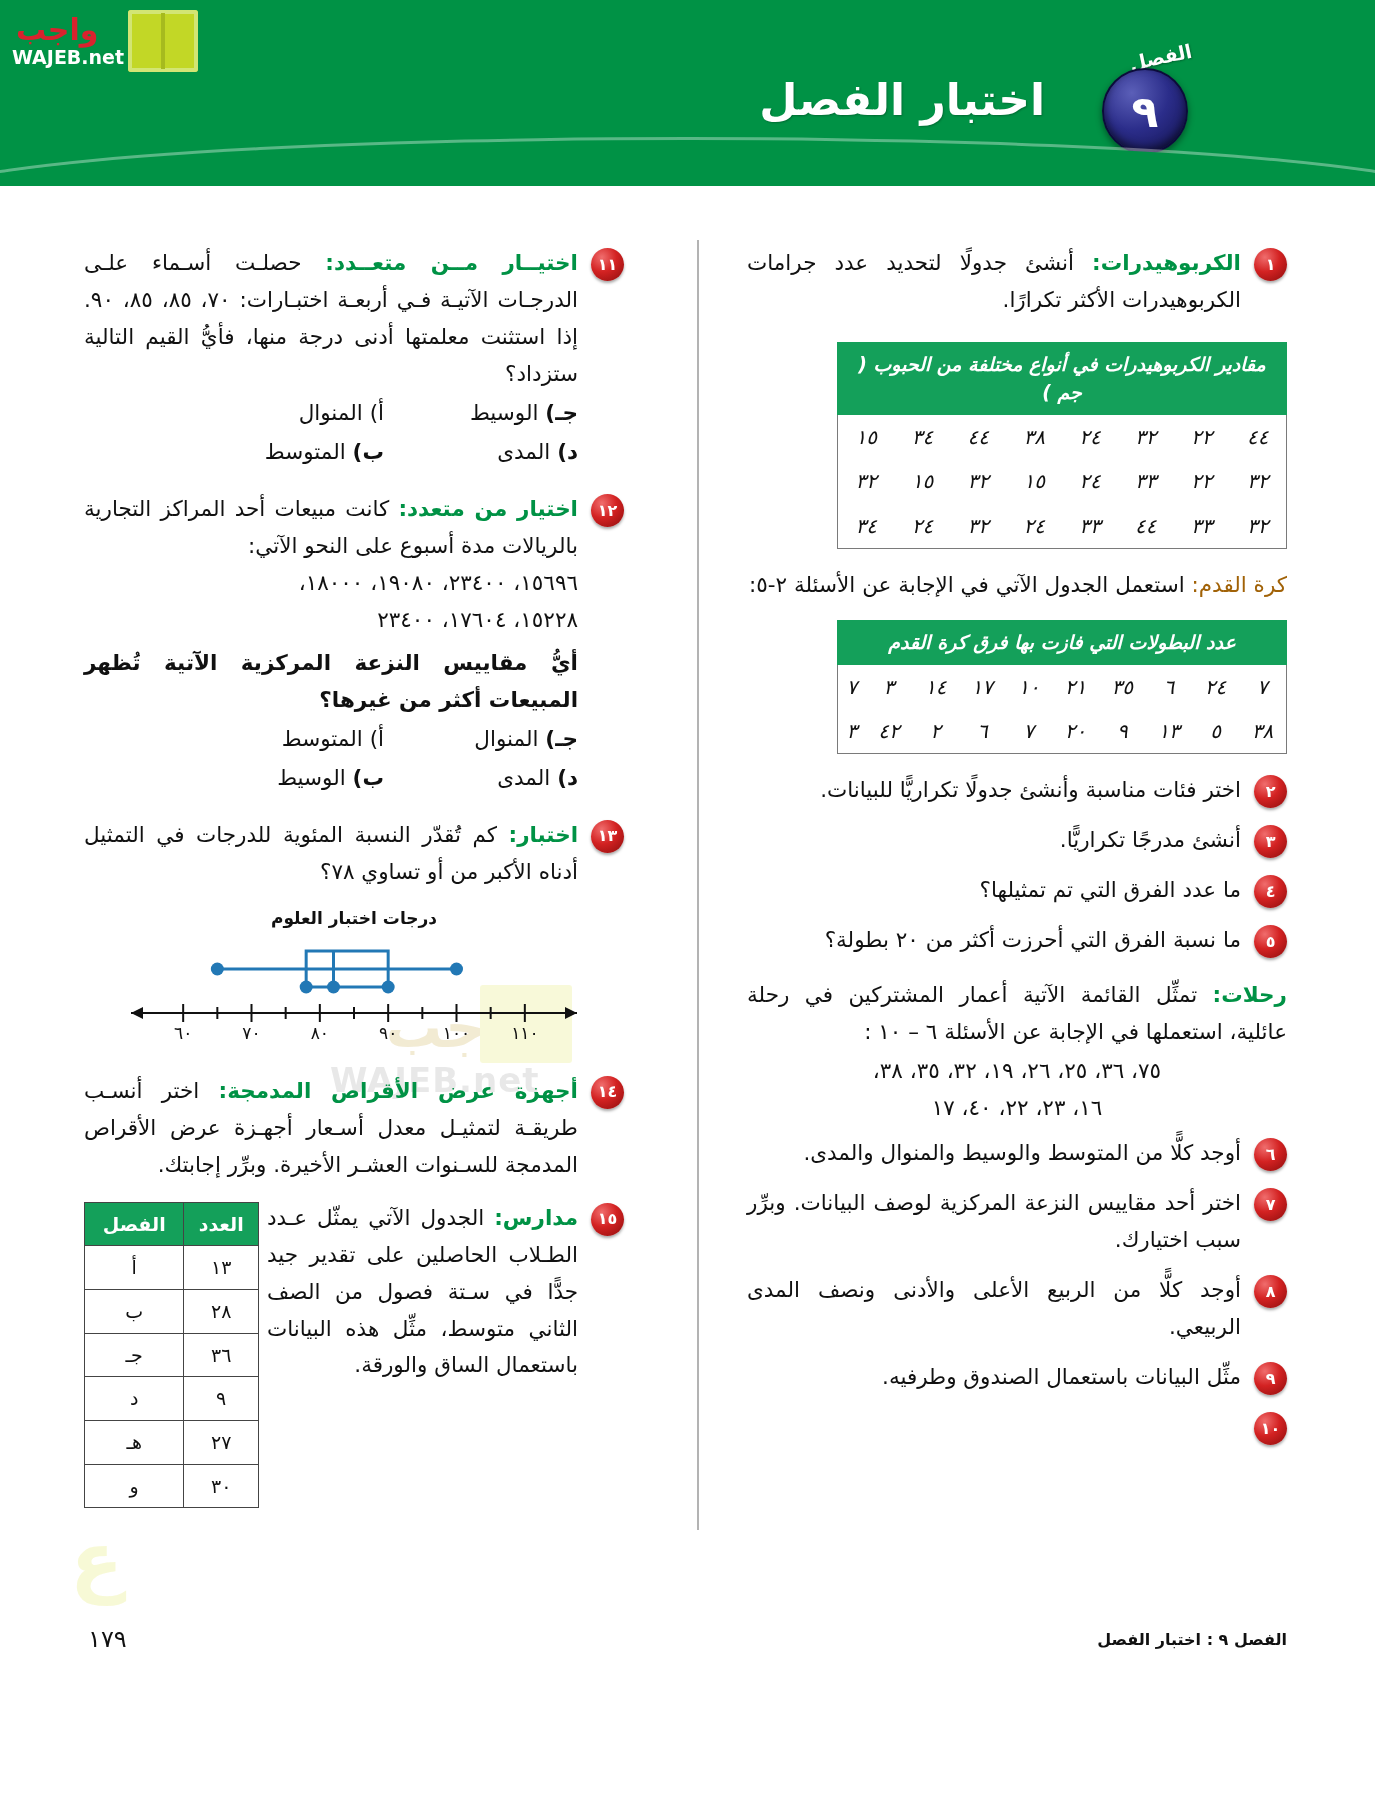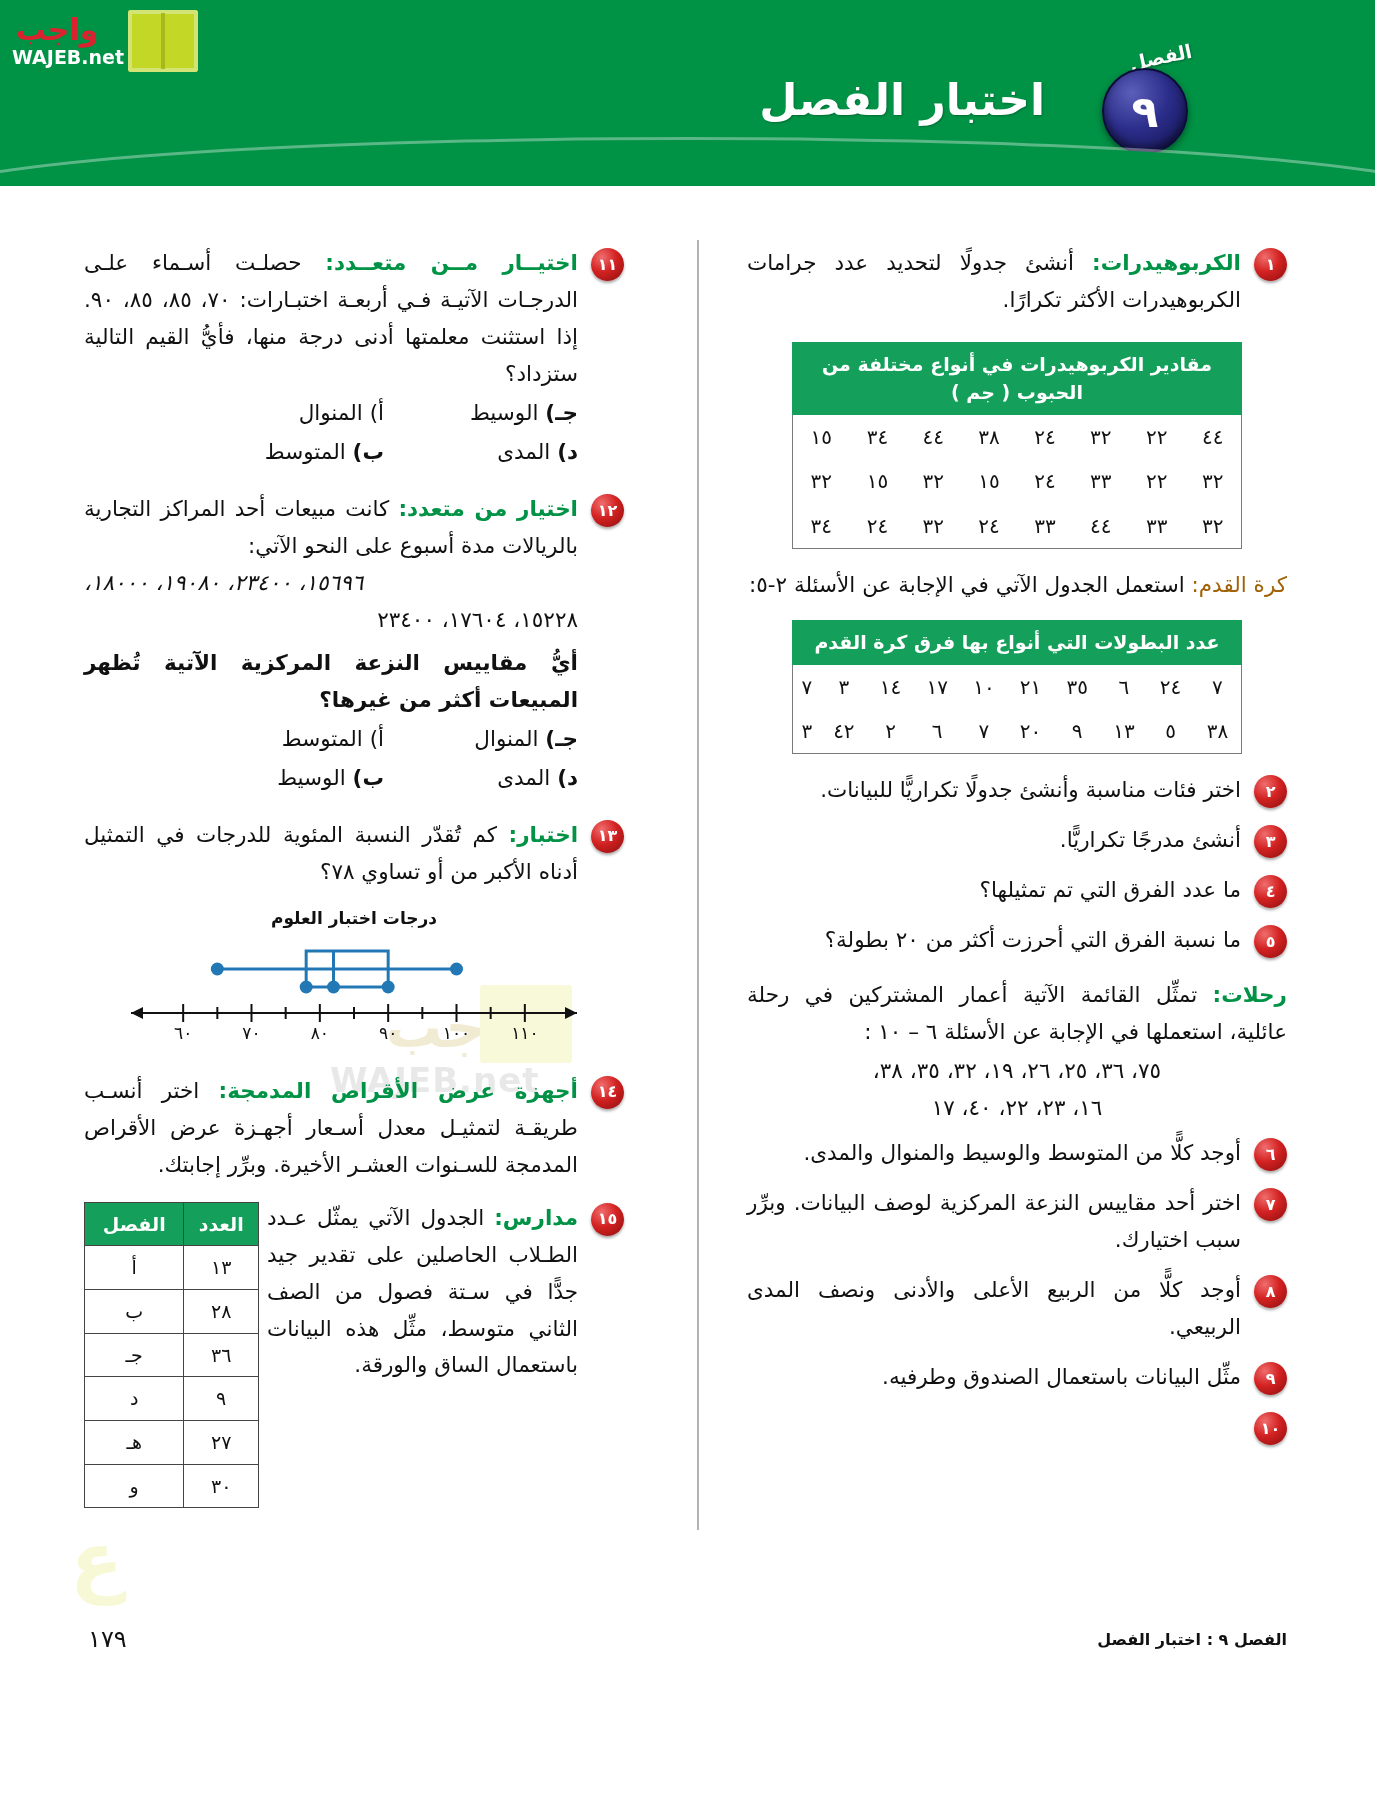--- a/index.html
+++ b/index.html
@@ -102,21 +102,21 @@
   .data-table .th-green {
     background:#14a05a; color:#fff; font-weight:bold;
     font-size:19px; padding:7px 10px; text-align:center;
     line-height:1.5;
     border:1.5px solid #14a05a;
   }
   .data-table td {
     text-align:center; font-size:20px; padding:5px 2px; color:#111;
     border:none;
   }
-  .tbl-wrap { display:flex; justify-content:center; }
+  .tbl-wrap { display:flex; justify-content:flex-start;font-style:italic; }
 
   
   .schools-table {
     border-collapse:collapse; border:1.5px solid #444;
     width:175px; float:left; margin: 2px 8px 0 0;
   }
   .schools-table th {
     background:#14a05a; color:#fff; font-size:19px; font-weight:bold;
     padding:5px 4px; border:1.5px solid #444; text-align:center;
   }
@@ -237,21 +237,21 @@
     </div>
 
     <div style="margin-bottom:6px;">
       <span class="lead-dark">كرة القدم:</span><span> استعمل الجدول الآتي في الإجابة عن الأسئلة ٢-٥:</span>
     </div>
 
     <div class="tbl-wrap">
       <table class="data-table">
         <thead>
           <tr>
-              <th class="th-green" colspan="10">عدد البطولات التي أنواع بها فرق كرة القدم</th>
+              <th class="th-green" colspan="10">عدد البطولات التي فازت بها فرق كرة القدم</th>
             </tr>
         </thead>
         <tbody>
           <tr>
             <td>٧</td>
             <td>٢٤</td>
             <td>٦</td>
             <td>٣٥</td>
             <td>٢١</td>
             <td>١٠</td>
@@ -331,21 +331,21 @@
       </div>
       <div class="choices">
         <div class="cc"><span class="bold-i">د)</span> <span>المدى</span></div>
         <div class="cc"><span class="bold-i">ب)</span> <span>المتوسط</span></div>
       </div>
     </div>
 
     <div class="q" style="margin-top:20px;">
       <div class="qnum">١٢</div>
       <span class="lead">اختيار من متعدد:</span><span> كانت مبيعات أحد المراكز التجارية بالريالات مدة أسبوع على النحو الآتي:</span>
-      <div style="text-align:left;font-style:italic;">١٥٦٩٦، ٢٣٤٠٠، ١٩٠٨٠، ١٨٠٠٠،</div>
+      <div style="text-align:right;">١٥٦٩٦، ٢٣٤٠٠، ١٩٠٨٠، ١٨٠٠٠،</div>
       <div style="text-align:right;">١٥٢٢٨، ١٧٦٠٤، ٢٣٤٠٠</div>
       <div style="font-weight:bold;margin-top:6px;">أيُّ مقاييس النزعة المركزية الآتية تُظهر المبيعات أكثر من غيرها؟</div>
       <div class="choices">
         <div class="cc"><span class="bold-i">جـ)</span> <span>المنوال</span></div>
         <div class="cc"><span>أ)</span> <span>المتوسط</span></div>
       </div>
       <div class="choices">
         <div class="cc"><span class="bold-i">د)</span> <span>المدى</span></div>
         <div class="cc"><span class="bold-i">ب)</span> <span>الوسيط</span></div>
       </div>

